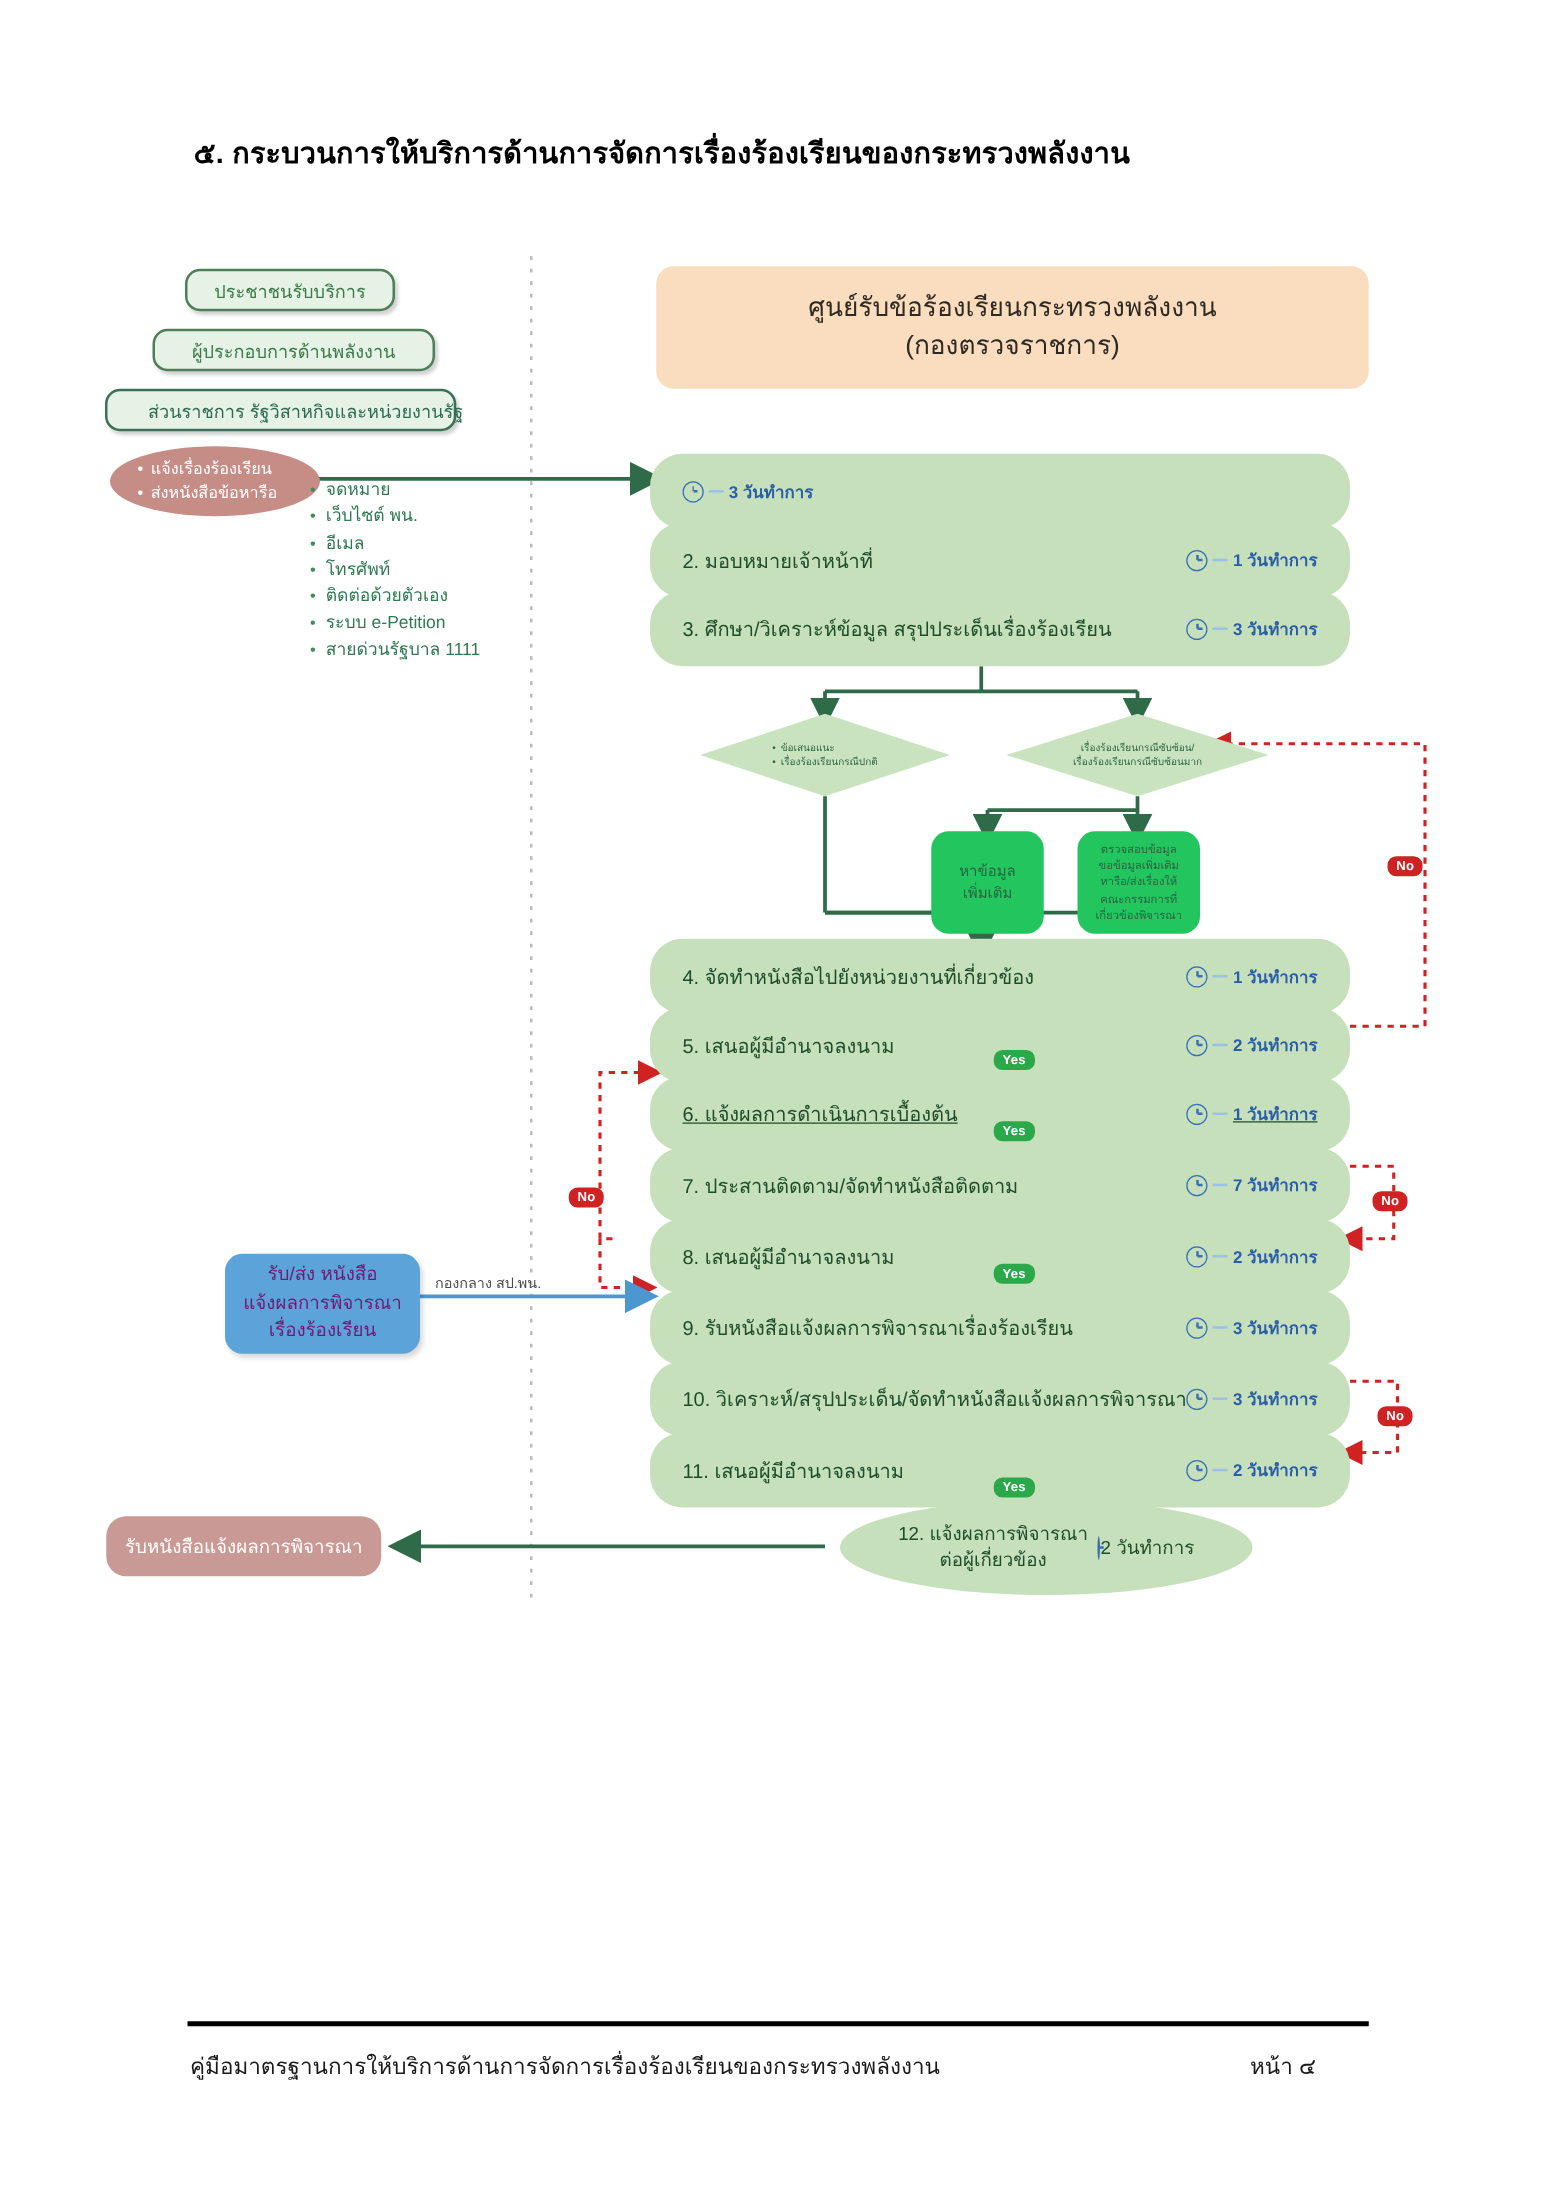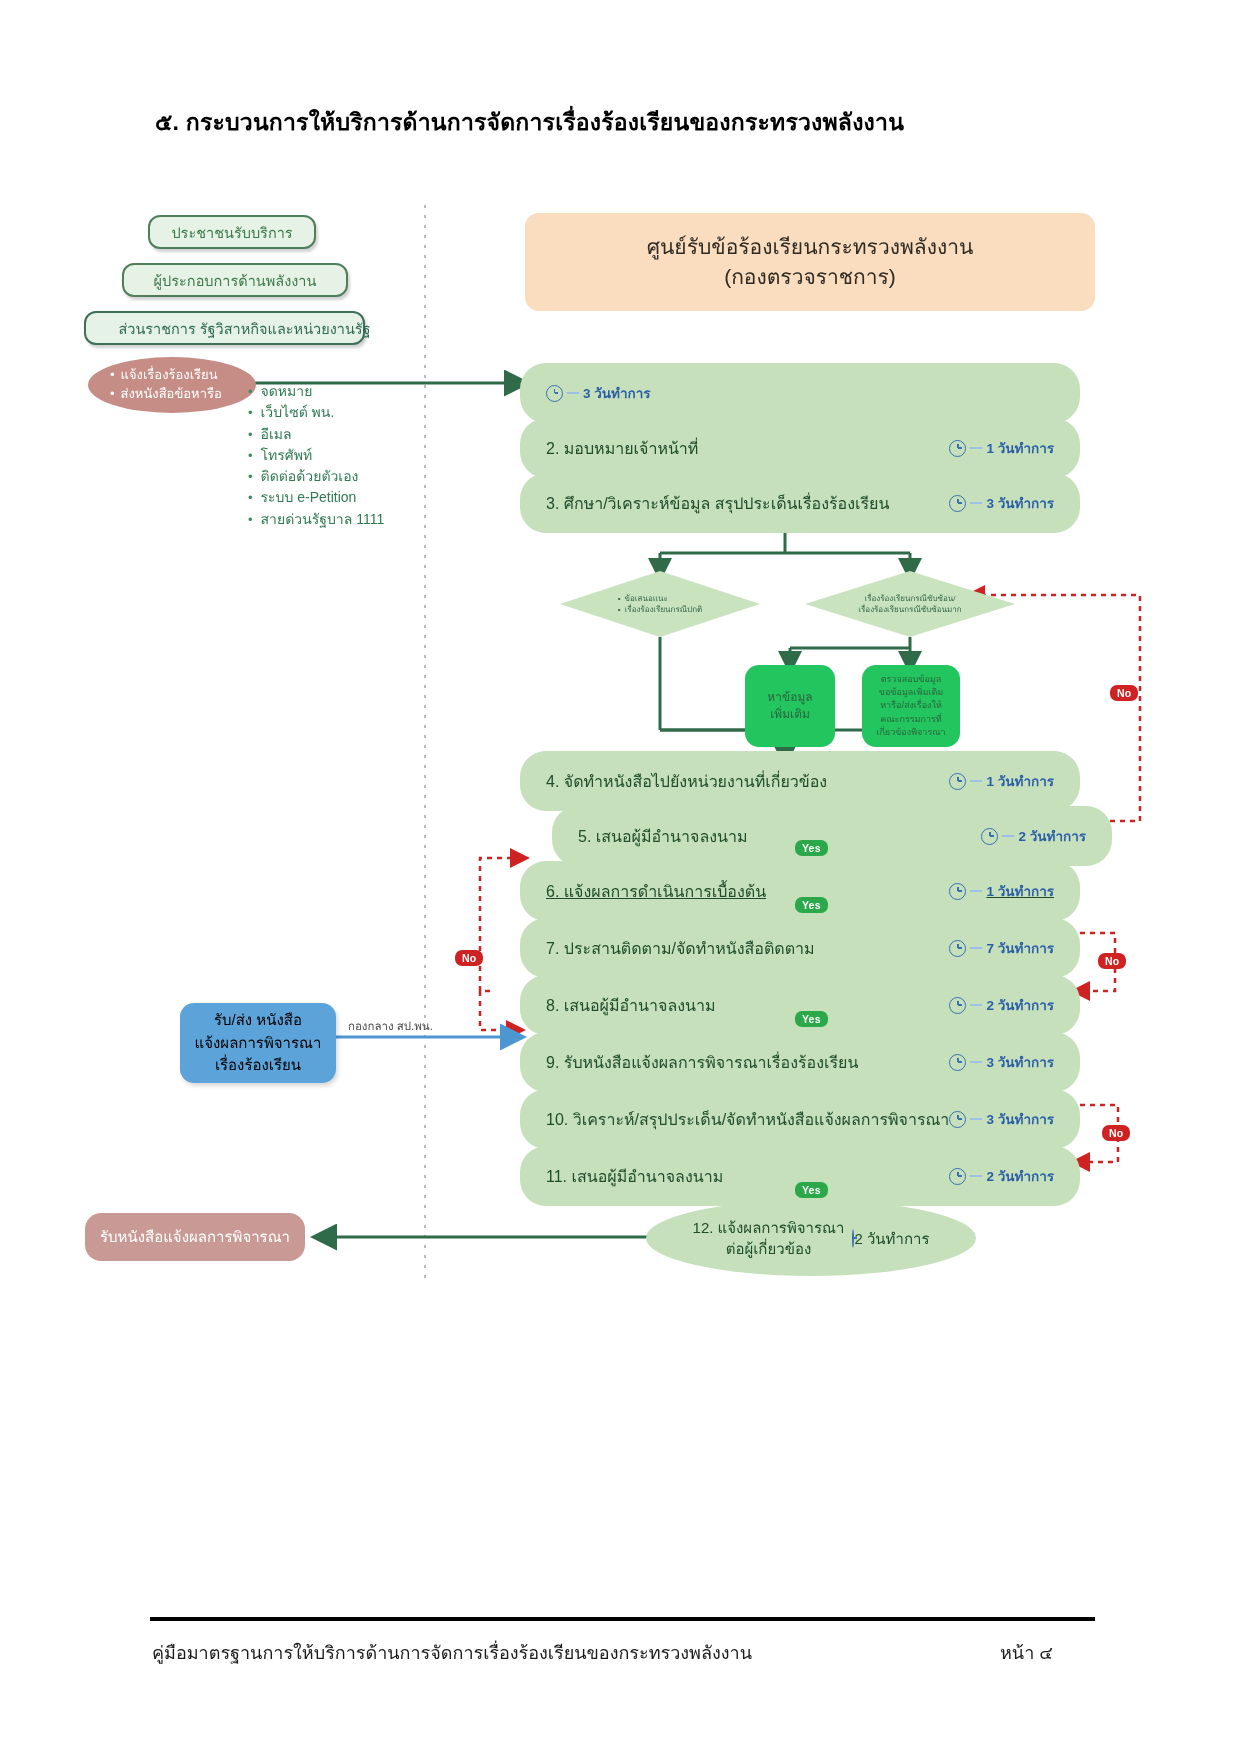--- a/index.html
+++ b/index.html
@@ -192,21 +192,21 @@
   .final-ellipse .fe-inner { display: flex; align-items: center; gap: 8px; }
 
   
   .blue-box {
     background: #5ba3d9;
     border-radius: 14px;
     display: flex;
     align-items: center;
     justify-content: center;
     text-align: center;
-    color: #000000;
+    color: #701a75;
     font-size: 15px;
     line-height: 1.5;
     box-shadow: 2px 3px 4px rgba(0,0,0,.15);
   }
 
   
   .pink-box {
     background: #c99a95;
     border-radius: 16px;
     display: flex;
@@ -432,21 +432,21 @@
 
   <div class="node step-bar" style="left:520px; top:566px; width:560px; height:60px;">
     <span class="step-label">4. จัดทำหนังสือไปยังหน่วยงานที่เกี่ยวข้อง</span>
     <span class="sla">
       <span class="clock"></span>
       <span class="dash"></span>
       <span>1 วันทำการ</span>
     </span>
   </div>
 
-  <div class="node step-bar" style="left:552px; top:621px; width:560px; height:60px;">
+  <div class="node step-bar" style="left:520px; top:621px; width:560px; height:60px;">
     <span class="step-label">5. เสนอผู้มีอำนาจลงนาม</span>
     <span class="sla">
       <span class="clock"></span>
       <span class="dash"></span>
       <span>2 วันทำการ</span>
     </span>
   </div>
 
   <div class="node step-bar" style="left:520px; top:676px; width:560px; height:60px;text-decoration:underline;">
     <span class="step-label">6. แจ้งผลการดำเนินการเบื้องต้น</span>
@@ -495,21 +495,21 @@
 
   <div class="node step-bar" style="left:520px; top:961px; width:560px; height:60px;">
     <span class="step-label">11. เสนอผู้มีอำนาจลงนาม</span>
     <span class="sla">
       <span class="clock"></span>
       <span class="dash"></span>
       <span>2 วันทำการ</span>
     </span>
   </div>
 
-  <div class="node final-ellipse" style="left:646px; top:1015px; width:330px; height:76px;">
+  <div class="node final-ellipse" style="left:672px; top:1015px; width:330px; height:76px;">
     <div class="fe-inner">
       <div>
         <div>12. แจ้งผลการพิจารณา</div>
         <div>ต่อผู้เกี่ยวข้อง</div>
       </div>
       <span class="sla">
         <span class="clock"></span>
         <span class="dash"></span>
         <span>2 วันทำการ</span>
       </span>

